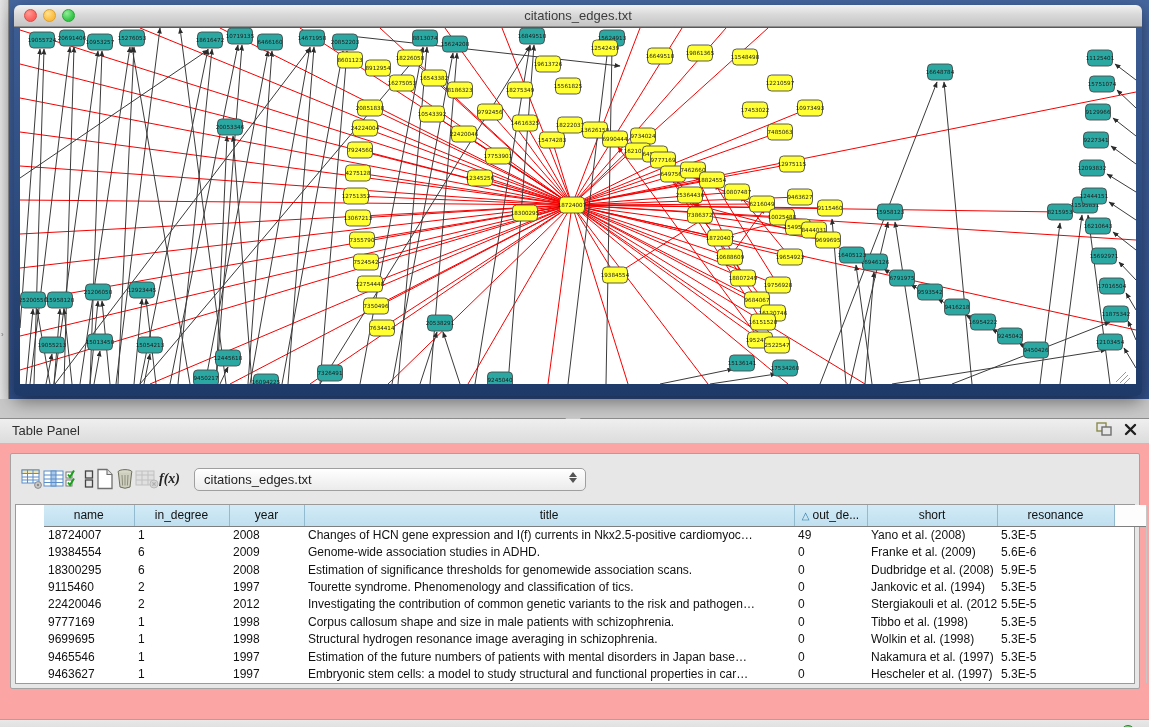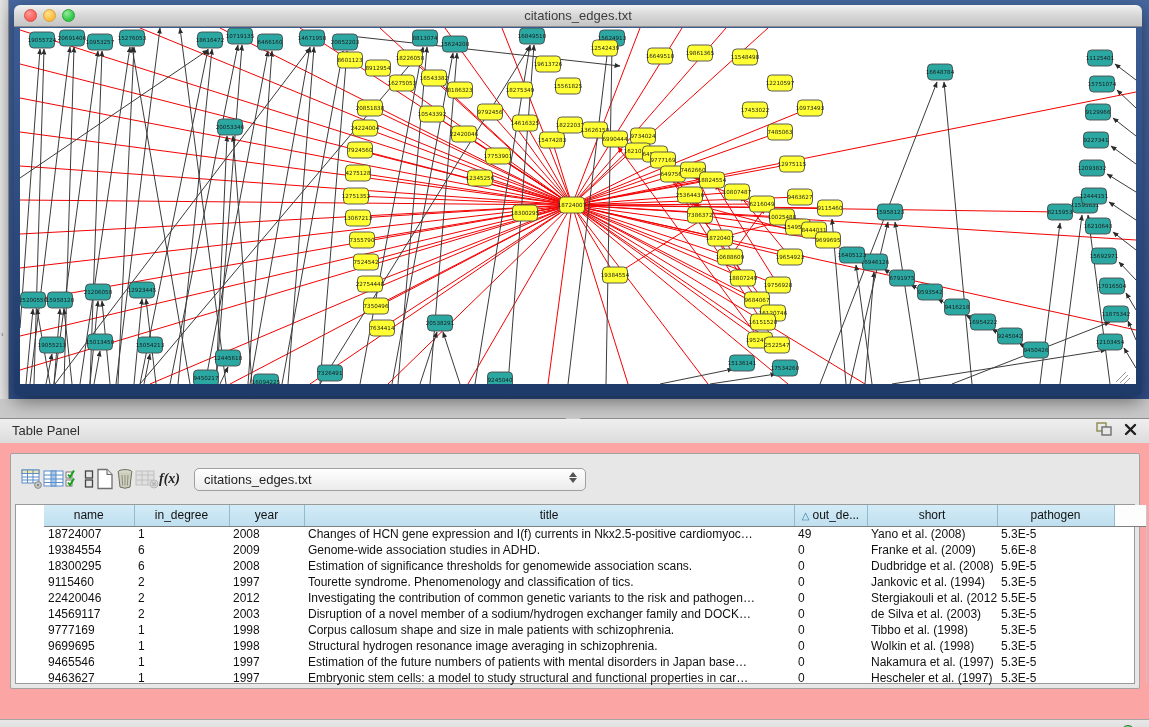--- a/index.html
+++ b/index.html
@@ -881,21 +881,21 @@
               <col style="width:32px">
           </colgroup>
           <thead>
               <tr id="thead-row">
                 <th>name</th>
                 <th>in_degree</th>
                 <th>year</th>
                 <th>title</th>
                 <th><span class="sortmark">△</span>out_de...</th>
                 <th>short</th>
-                <th>pathogen</th>
+                <th>resonance</th>
                 <th class="blank"></th>
               </tr>
             </thead>
           <tbody id="tbody">
               <tr>
                 <td class="c-name">18724007</td>
                 <td class="c-indeg">1</td>
                 <td class="c-year">2008</td>
                 <td class="c-title">Changes of HCN gene expression and I(f) currents in Nkx2.5-positive cardiomyoc…</td>
                 <td class="c-out">49</td>
@@ -903,21 +903,21 @@
                 <td class="c-pr">5.3E-5</td>
                 <td class="c-blank"></td>
               </tr>
               <tr>
                 <td class="c-name">19384554</td>
                 <td class="c-indeg">6</td>
                 <td class="c-year">2009</td>
                 <td class="c-title">Genome-wide association studies in ADHD.</td>
                 <td class="c-out">0</td>
                 <td class="c-short">Franke et al. (2009)</td>
-                <td class="c-pr">5.6E-8</td>
+                <td class="c-pr">5.6E-6</td>
                 <td class="c-blank"></td>
               </tr>
               <tr>
                 <td class="c-name">18300295</td>
                 <td class="c-indeg">6</td>
                 <td class="c-year">2008</td>
                 <td class="c-title">Estimation of significance thresholds for genomewide association scans.</td>
                 <td class="c-out">0</td>
                 <td class="c-short">Dudbridge et al. (2008)</td>
                 <td class="c-pr">5.9E-5</td>
@@ -934,30 +934,20 @@
                 <td class="c-blank"></td>
               </tr>
               <tr>
                 <td class="c-name">22420046</td>
                 <td class="c-indeg">2</td>
                 <td class="c-year">2012</td>
                 <td class="c-title">Investigating the contribution of common genetic variants to the risk and pathogen…</td>
                 <td class="c-out">0</td>
                 <td class="c-short">Stergiakouli et al. (2012)</td>
                 <td class="c-pr">5.5E-5</td>
-                <td class="c-blank"></td>
-              </tr>
-              <tr>
-                <td class="c-name">14569117</td>
-                <td class="c-indeg">2</td>
-                <td class="c-year">2003</td>
-                <td class="c-title">Disruption of a novel member of a sodium/hydrogen exchanger family and DOCK…</td>
-                <td class="c-out">0</td>
-                <td class="c-short">de Silva et al. (2003)</td>
-                <td class="c-pr">5.3E-5</td>
                 <td class="c-blank"></td>
               </tr>
               <tr>
                 <td class="c-name">9777169</td>
                 <td class="c-indeg">1</td>
                 <td class="c-year">1998</td>
                 <td class="c-title">Corpus callosum shape and size in male patients with schizophrenia.</td>
                 <td class="c-out">0</td>
                 <td class="c-short">Tibbo et al. (1998)</td>
                 <td class="c-pr">5.3E-5</td>

